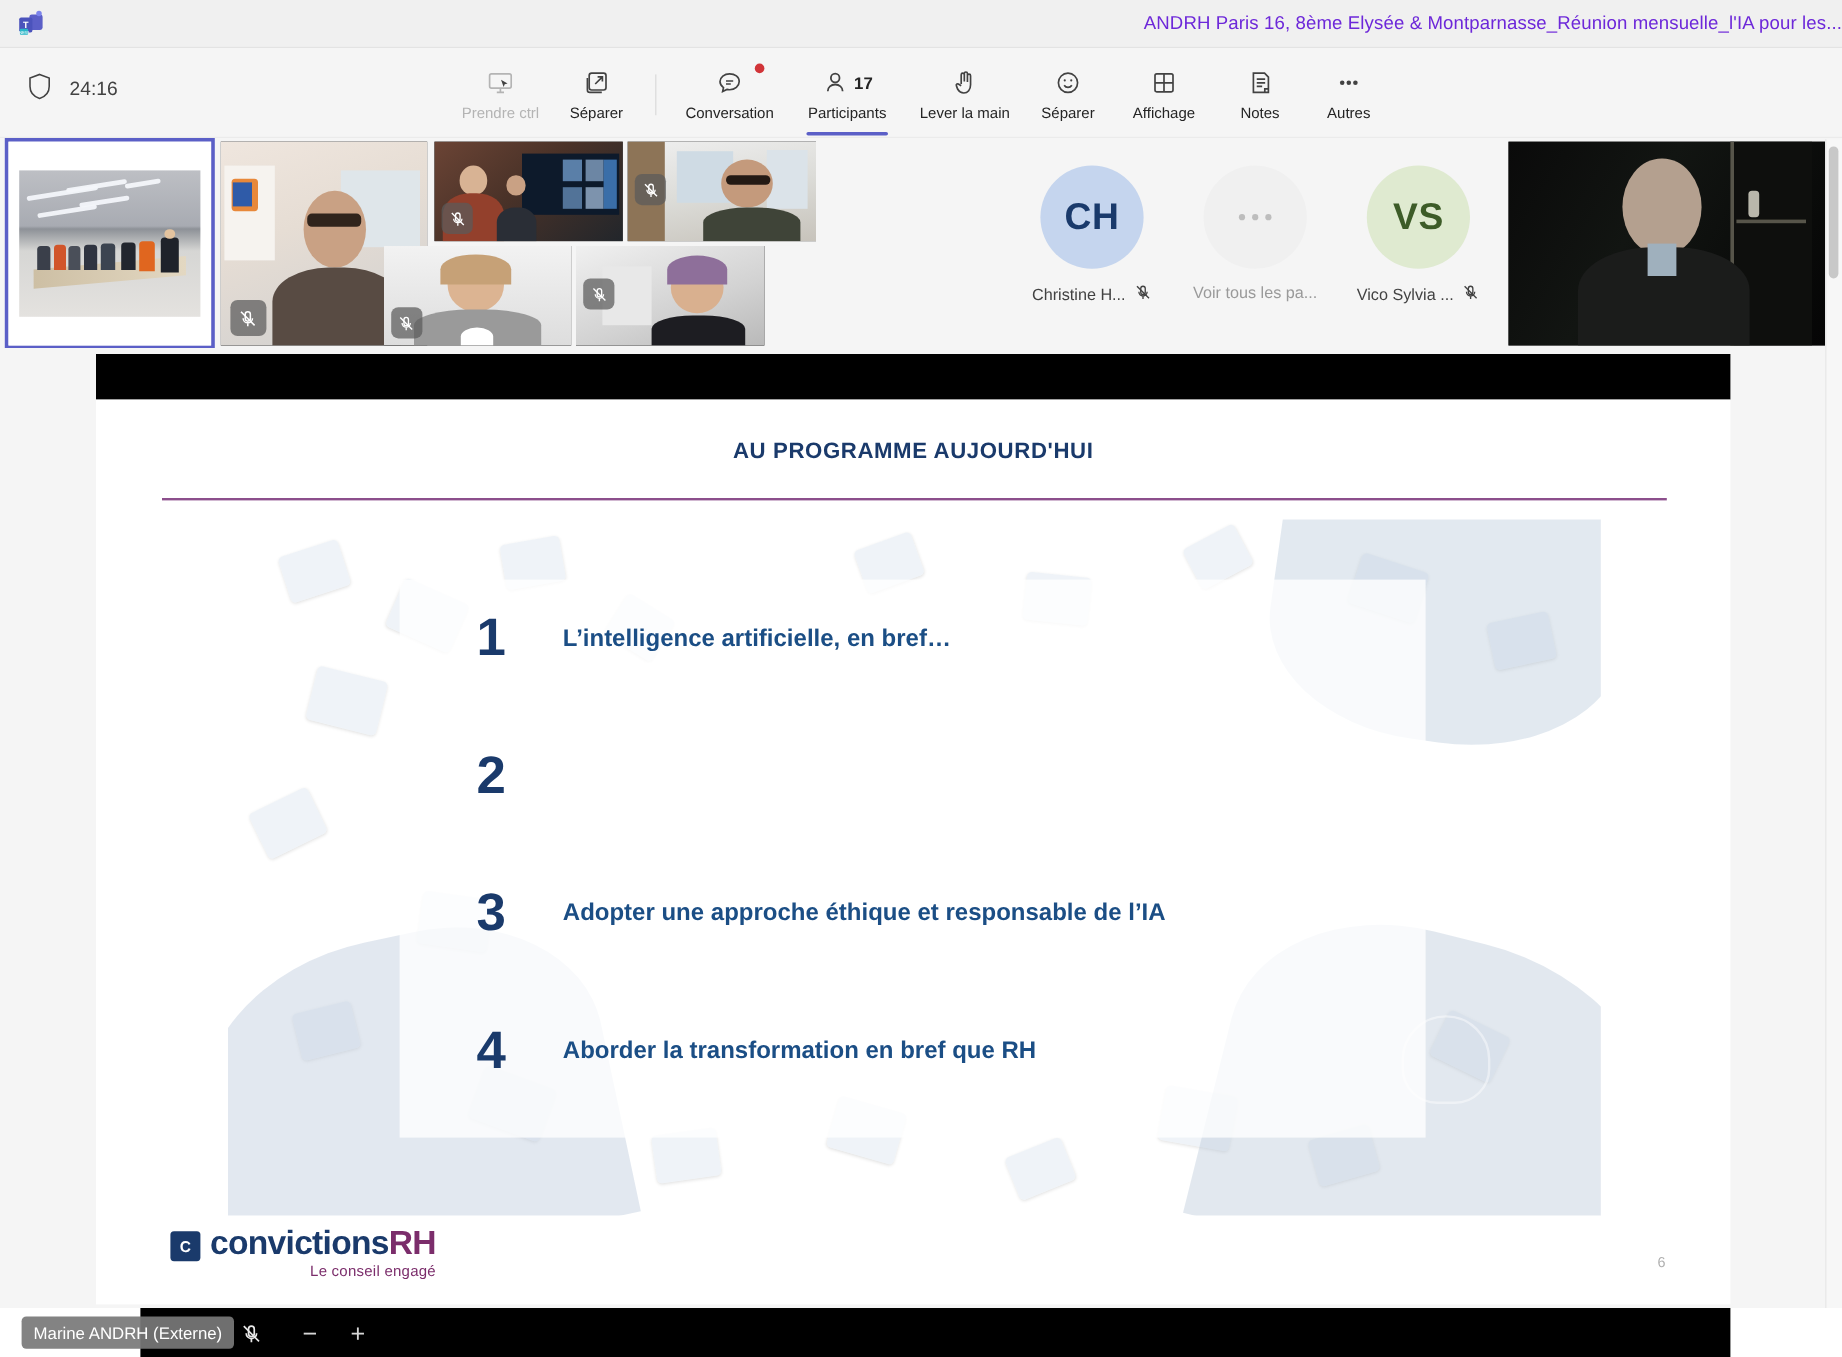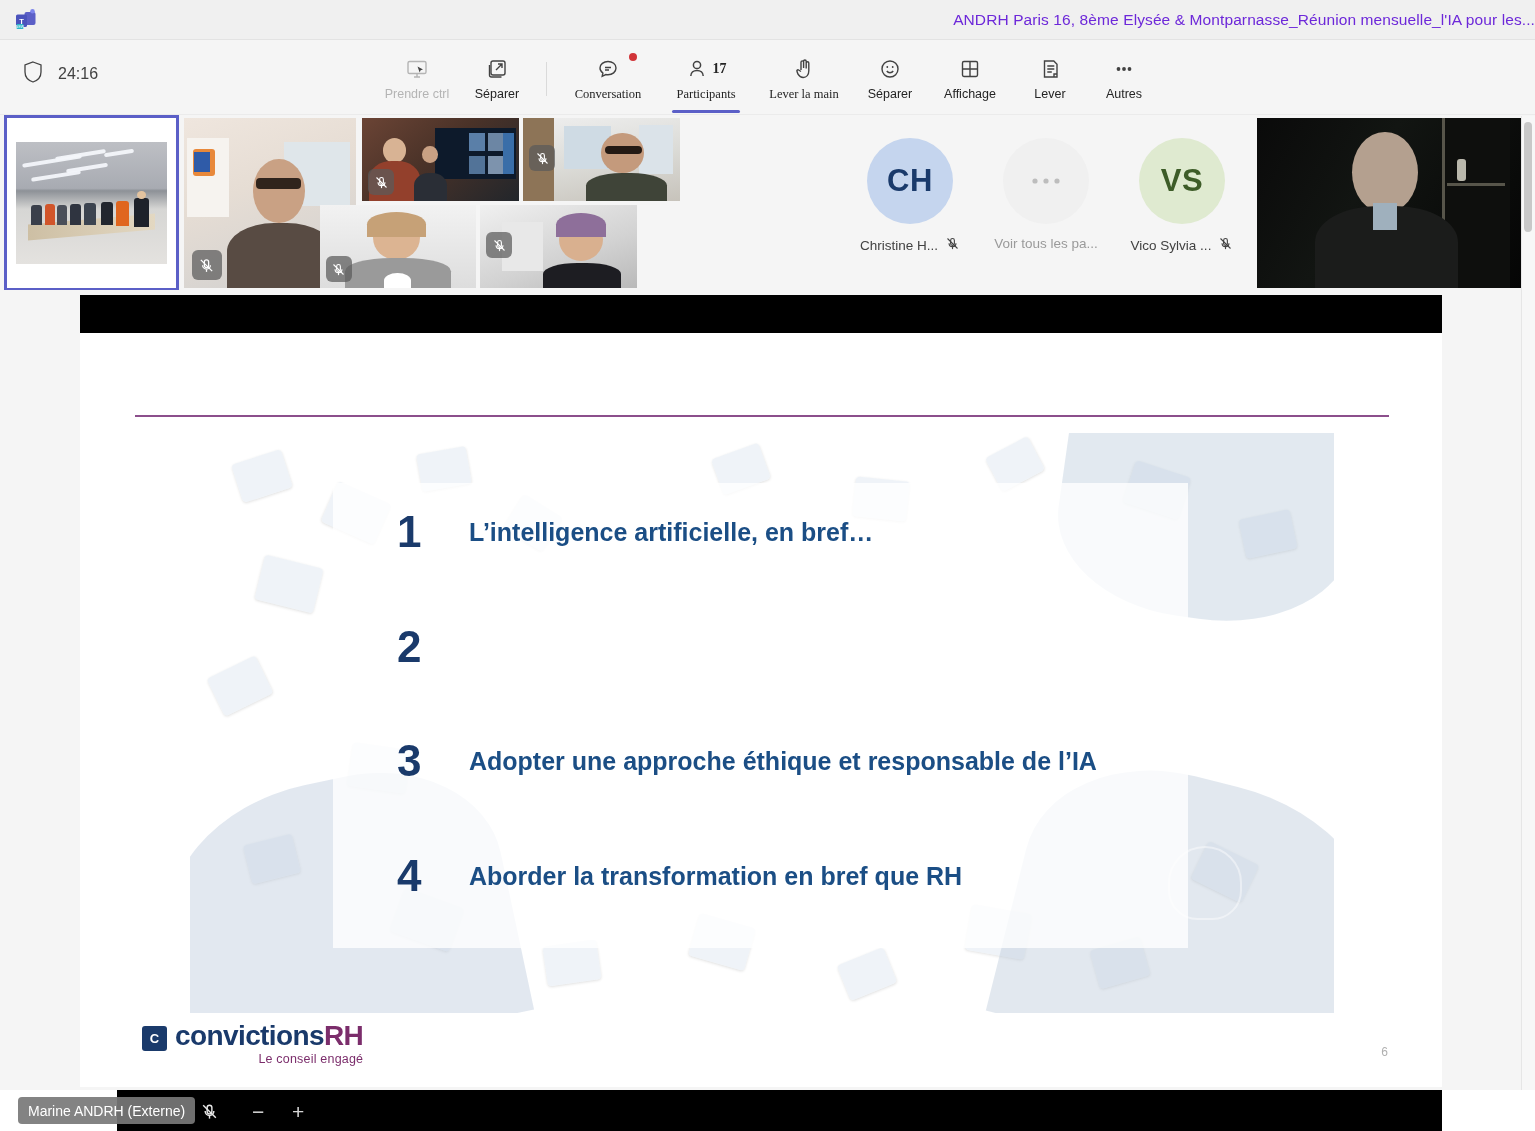--- a/index.html
+++ b/index.html
@@ -36,21 +36,21 @@
   }
   .titem {
     position: relative; width: 74px; height: 64px;
     display: flex; flex-direction: column; align-items: center; justify-content: flex-start;
     padding-top: 8px; cursor: pointer; border-radius: 4px;
   }
   .titem .ic { height: 30px; display: flex; align-items: center; justify-content: center; }
   .titem .lb { font-size: 12.5px; color: #242424; margin-top: 3px; white-space: nowrap; }
   .titem.disabled .lb { color: #b4b4b4; }
   .titem.disabled svg { stroke: #b4b4b4 !important; }
-  .titem.wide { width: 98px; font-family: Liberation Serif, serif; }
+  .titem.wide { width: 98px; }
   .titem.w2 { width: 86px; }
   .titem .underline {
     position: absolute; bottom: -3px; left: 50%; transform: translateX(-50%);
     width: 68px; height: 3px; background: #5b5fc7; border-radius: 2px;
   }
   .tool-sep { width: 1px; height: 34px; background: #dadada; margin: 0 12px; align-self: center; margin-top: 2px; }
   .badge-count { font-size: 14px; font-weight: bold; color: #242424; margin-left: 3px; }
   .red-dot { position: absolute; width: 8px; height: 8px; border-radius: 50%; background: #d13438; right: 20px; top: 7px; }
 
   
@@ -132,21 +132,21 @@
   }
   .overlay-panel {
     position: absolute; left: 143px; top: 50px; width: 855px; height: 465px;
     background: rgba(255,255,255,.78);
   }
   .agenda-row { position: absolute; display: flex; align-items: center; }
   .agenda-num {
     width: 72px; font-size: 44px; font-weight: bold; color: #1a3a6b;
     text-align: left; font-stretch: condensed;
   }
-  .agenda-txt { font-size: 25px; font-weight: bold; color: #1b4e85; white-space: nowrap; }
+  .agenda-txt { font-size: 20px; font-weight: bold; color: #1b4e85; white-space: nowrap; }
   .logo { position: absolute; left: 62px; bottom: 22px; display: flex; align-items: flex-start; gap: 8px; }
   .logo-mark {
     width: 25px; height: 25px; background: #1a3a6b; border-radius: 3px; margin-top: 4px;
     display: flex; align-items: center; justify-content: center; color: #fff; font-size: 13px; font-weight: bold;
   }
   .logo-text { line-height: 1; }
   .logo-main { font-size: 28px; font-weight: bold; color: #1a3a6b; letter-spacing: -.6px; }
   .logo-main .rh { color: #7b2d6b; }
   .logo-sub { font-size: 12.5px; color: #7b2d6b; text-align: right; margin-top: 3px; letter-spacing: .2px; }
   .page-no { position: absolute; right: 54px; bottom: 28px; font-size: 12px; color: #b0b0b0; }
@@ -277,21 +277,21 @@
       </div>
 
       <div class="titem">
         <span class="ic">
           <svg width="24" height="24" viewBox="0 0 24 24" fill="none" stroke="#424242" stroke-width="1.4">
             <path d="M6.5 4h9.3l3.2 3.2V20H6.5z"></path>
             <path d="M16 20v-3h3"></path>
             <path d="M9.3 9h7M9.3 12h7M9.3 15h4.5"></path>
           </svg>
         </span>
-        <span class="lb">Lever</span>
+        <span class="lb">Notes</span>
       </div>
 
       <div class="titem">
         <span class="ic">
           <svg width="26" height="26" viewBox="0 0 26 26">
             <circle cx="7.5" cy="13" r="1.9" fill="#424242"></circle>
             <circle cx="13" cy="13" r="1.9" fill="#424242"></circle>
             <circle cx="18.5" cy="13" r="1.9" fill="#424242"></circle>
           </svg>
         </span>
@@ -474,20 +474,21 @@
         <div class="torso" style="left:22%;bottom:0;width:54%;height:48%;background:#1b1c1b;"></div>
         <div style="position:absolute;left:44%;top:50%;width:9%;height:16%;background:#9fb0bd;"></div>
       </div>
     </div>
   </div>
 
   <div class="share-area">
     <div class="black-band"></div>
 
     <div class="slide">
+      <div class="slide-title">AU PROGRAMME AUJOURD'HUI</div>
       <div class="slide-rule"></div>
 
       <div class="slide-img">
 
         <div class="puzzle" style="left:4%;top:4%;width:52px;height:40px;--r:-18deg;"></div>
         <div class="puzzle" style="left:12%;top:10%;width:58px;height:44px;--r:24deg;"></div>
         <div class="puzzle" style="left:20%;top:3%;width:50px;height:38px;--r:-10deg;"></div>
         <div class="puzzle" style="left:28%;top:12%;width:46px;height:40px;--r:32deg;"></div>
         <div class="puzzle" style="left:6%;top:22%;width:60px;height:46px;--r:14deg;"></div>
         <div class="puzzle" style="left:2%;top:40%;width:54px;height:42px;--r:-26deg;"></div>

